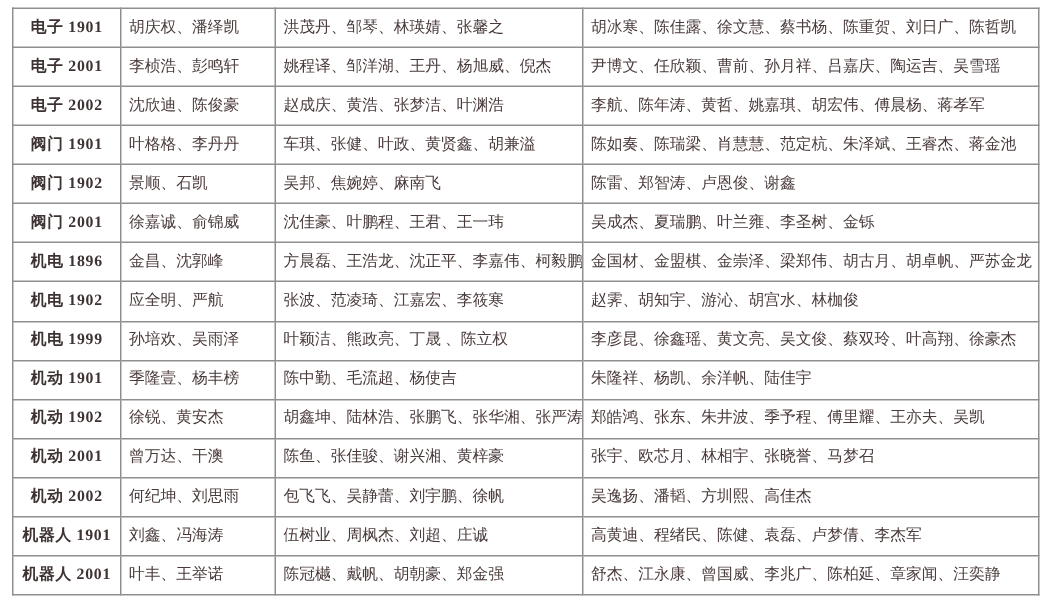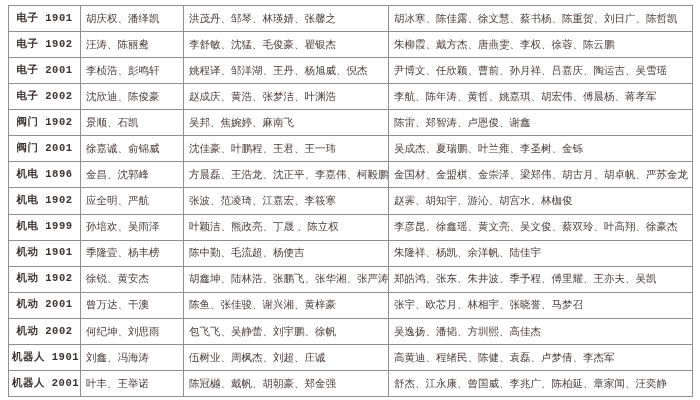--- a/index.html
+++ b/index.html
@@ -34,21 +34,20 @@
     padding: 1px 3px;
     vertical-align: middle;
     white-space: nowrap;
     overflow: hidden;
   }
   table.roster td.class-cell {
     text-align: center;
     font-weight: bold;
     color: #3e3333;
     letter-spacing: 0.5px;
-    font-family: Liberation Mono, monospace;
   }
   table.roster td.names-cell {
     text-align: left;
     padding-left: 5px;
   }
   col.c1 { width: 72px; }
   col.c2 { width: 103px; }
   col.c3 { width: 205px; }
   col.c4 { width: 304px; }
 </style>
@@ -64,36 +63,36 @@
         <col class="c4">
     </colgroup>
     <tbody id="roster-body">
         <tr>
           <td class="class-cell">电子 1901</td>
           <td class="names-cell">胡庆权、潘绎凯</td>
           <td class="names-cell">洪茂丹、邹琴、林瑛婧、张馨之</td>
           <td class="names-cell">胡冰寒、陈佳露、徐文慧、蔡书杨、陈重贺、刘日广、陈哲凯</td>
         </tr>
         <tr>
-          <td class="class-cell">电子 1902</td>
-          <td class="names-cell">汪涛、陈丽鸯</td>
-          <td class="names-cell">李舒敏、沈猛、毛俊豪、瞿银杰</td>
-          <td class="names-cell">朱柳霞、戴方杰、唐燕雯、李权、徐蓉、陈云鹏</td>
-        </tr>
-        <tr>
           <td class="class-cell">电子 2001</td>
           <td class="names-cell">李桢浩、彭鸣轩</td>
           <td class="names-cell">姚程译、邹洋湖、王丹、杨旭威、倪杰</td>
           <td class="names-cell">尹博文、任欣颖、曹前、孙月祥、吕嘉庆、陶运吉、吴雪瑶</td>
         </tr>
         <tr>
           <td class="class-cell">电子 2002</td>
           <td class="names-cell">沈欣迪、陈俊豪</td>
           <td class="names-cell">赵成庆、黄浩、张梦洁、叶渊浩</td>
           <td class="names-cell">李航、陈年涛、黄哲、姚嘉琪、胡宏伟、傅晨杨、蒋孝军</td>
+        </tr>
+        <tr>
+          <td class="class-cell">阀门 1901</td>
+          <td class="names-cell">叶格格、李丹丹</td>
+          <td class="names-cell">车琪、张健、叶政、黄贤鑫、胡兼溢</td>
+          <td class="names-cell">陈如奏、陈瑞梁、肖慧慧、范定杭、朱泽斌、王睿杰、蒋金池</td>
         </tr>
         <tr>
           <td class="class-cell">阀门 1902</td>
           <td class="names-cell">景顺、石凯</td>
           <td class="names-cell">吴邦、焦婉婷、麻南飞</td>
           <td class="names-cell">陈雷、郑智涛、卢恩俊、谢鑫</td>
         </tr>
         <tr>
           <td class="class-cell">阀门 2001</td>
           <td class="names-cell">徐嘉诚、俞锦威</td>

